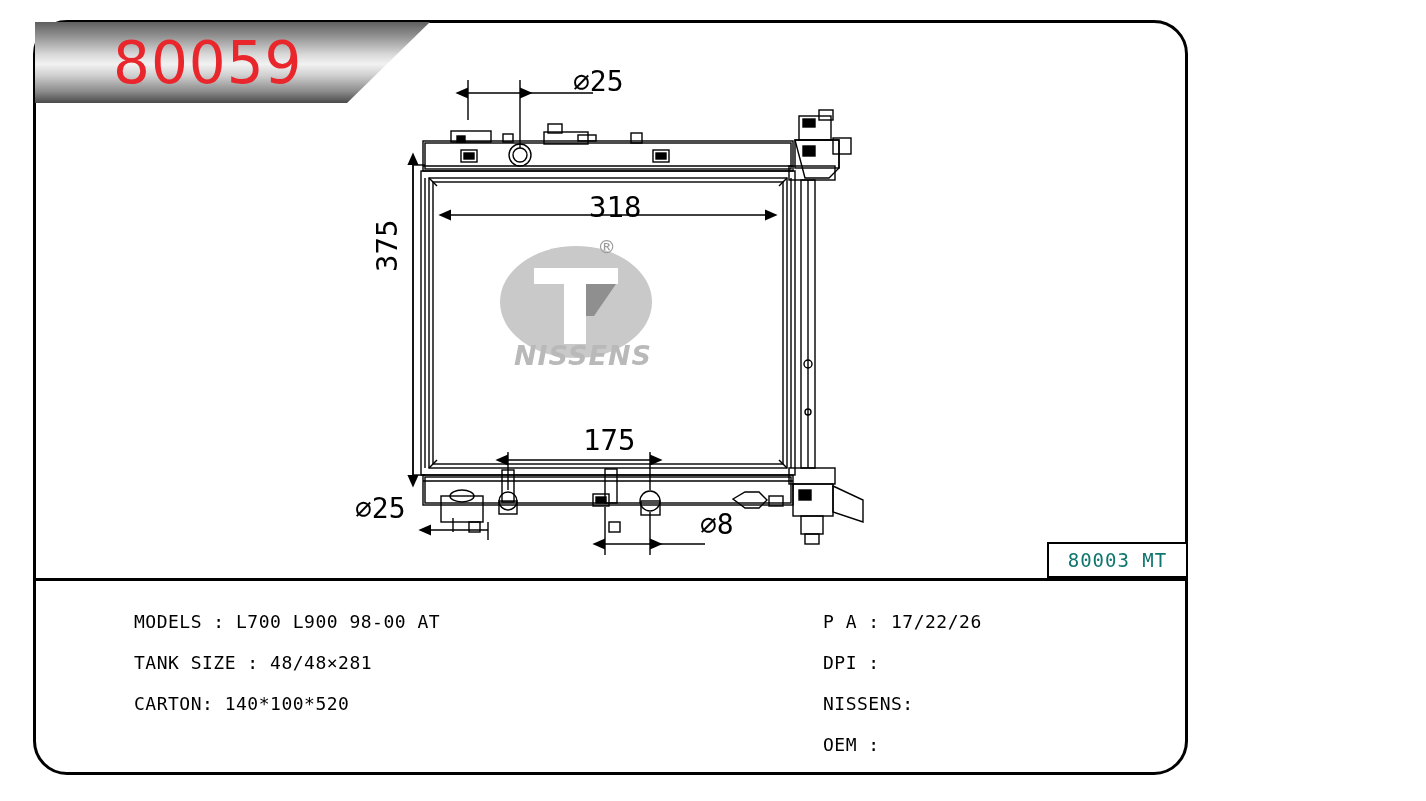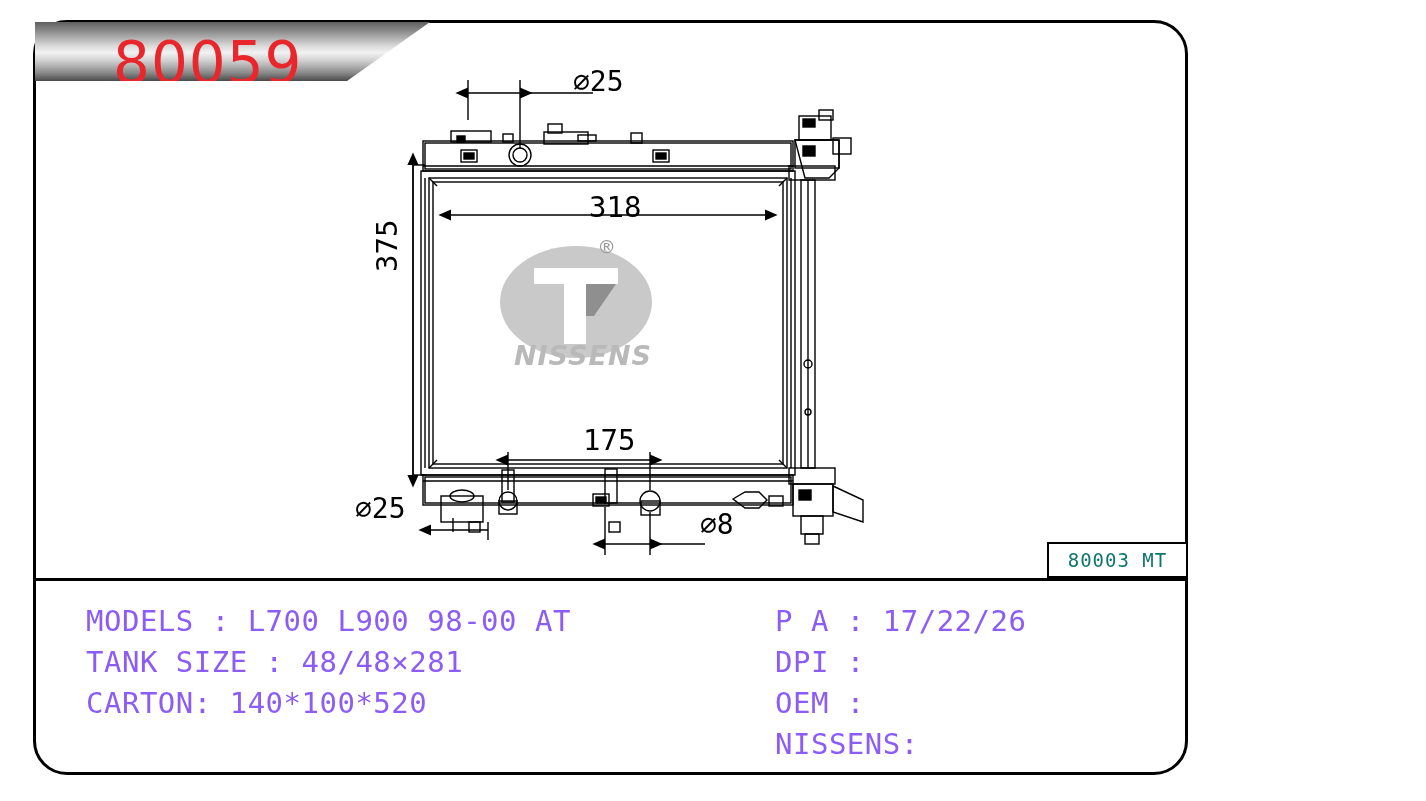--- a/index.html
+++ b/index.html
@@ -38,21 +38,21 @@
     height: 0;
     border-top: 3px solid #000;
   }
 
   
   .banner {
     position: absolute;
     left: 35px;
     top: 22px;
     width: 395px;
-    height: 59px;
+    height: 81px;
     overflow: hidden;
   }
   .banner-bg {
     position: absolute;
     inset: 0;
     background: linear-gradient(180deg,#5f5f5f 0%, #8d8d8d 16%, #d8d8d8 40%, #f2f2f2 52%, #cfcfcf 66%, #8a8a8a 86%, #4a4a4a 100%);
     clip-path: polygon(0 0, 100% 0, 79% 100%, 0 100%);
   }
   .banner-text {
     position: absolute;
@@ -103,25 +103,26 @@
     width: 1155px;
     height: 185px;
   }
   .spec-col {
     position: absolute;
     top: 16px;
   }
   .spec-col.left { left: 53px; }
   .spec-col.right { left: 742px; }
   .spec-row {
-    font-size: 29px;
-    color: #8b5cf6;
+    font-size: 18px;
+    color: #000000;
     line-height: 41px;
     white-space: pre;
     letter-spacing: 0.5px;
+    margin-left: 48px;
   }
 
   
   .watermark {
     position: absolute;
     left: 490px;
     top: 240px;
     width: 180px;
     height: 140px;
     pointer-events: none;
@@ -291,18 +292,18 @@
 
   <div class="specs">
     <div class="spec-col left">
       <div class="spec-row">MODELS : L700 L900 98-00 AT</div>
       <div class="spec-row">TANK SIZE : 48/48×281</div>
       <div class="spec-row">CARTON: 140*100*520</div>
     </div>
     <div class="spec-col right">
       <div class="spec-row">P A : 17/22/26</div>
       <div class="spec-row">DPI :</div>
+      <div class="spec-row">NISSENS:</div>
       <div class="spec-row">OEM :</div>
-      <div class="spec-row">NISSENS:</div>
     </div>
   </div>
 
 </div>
 
 </body></html>

